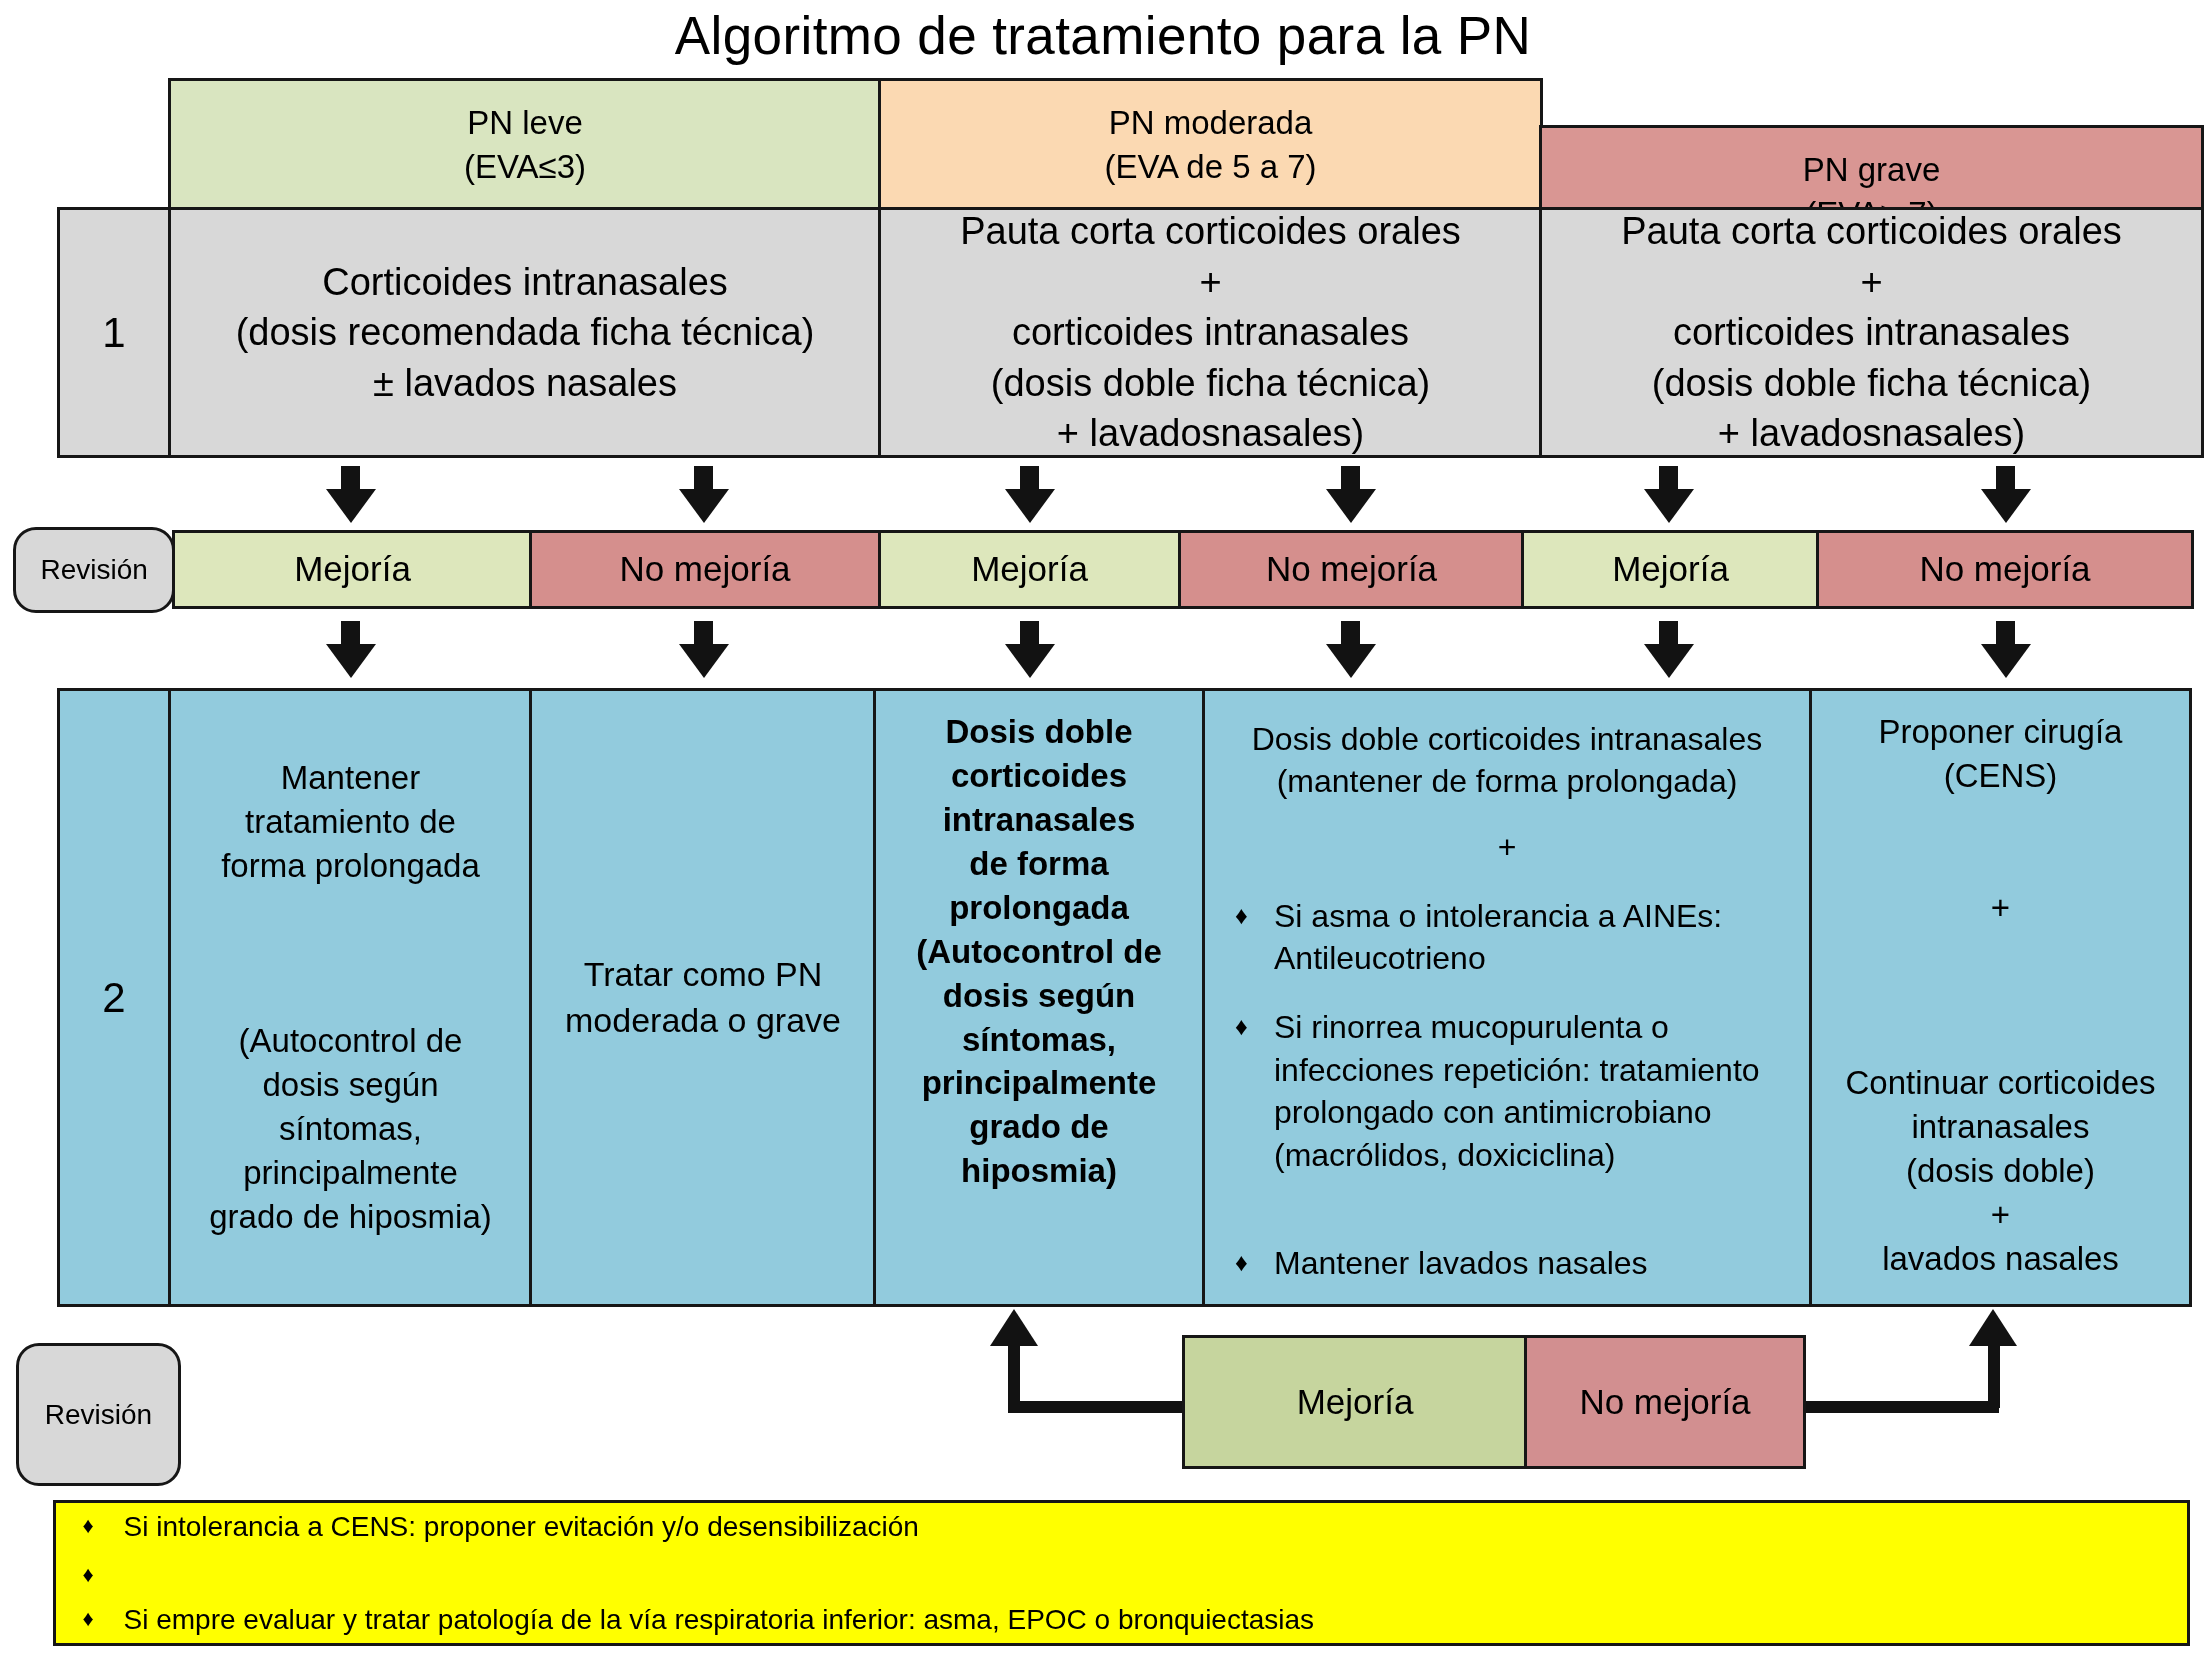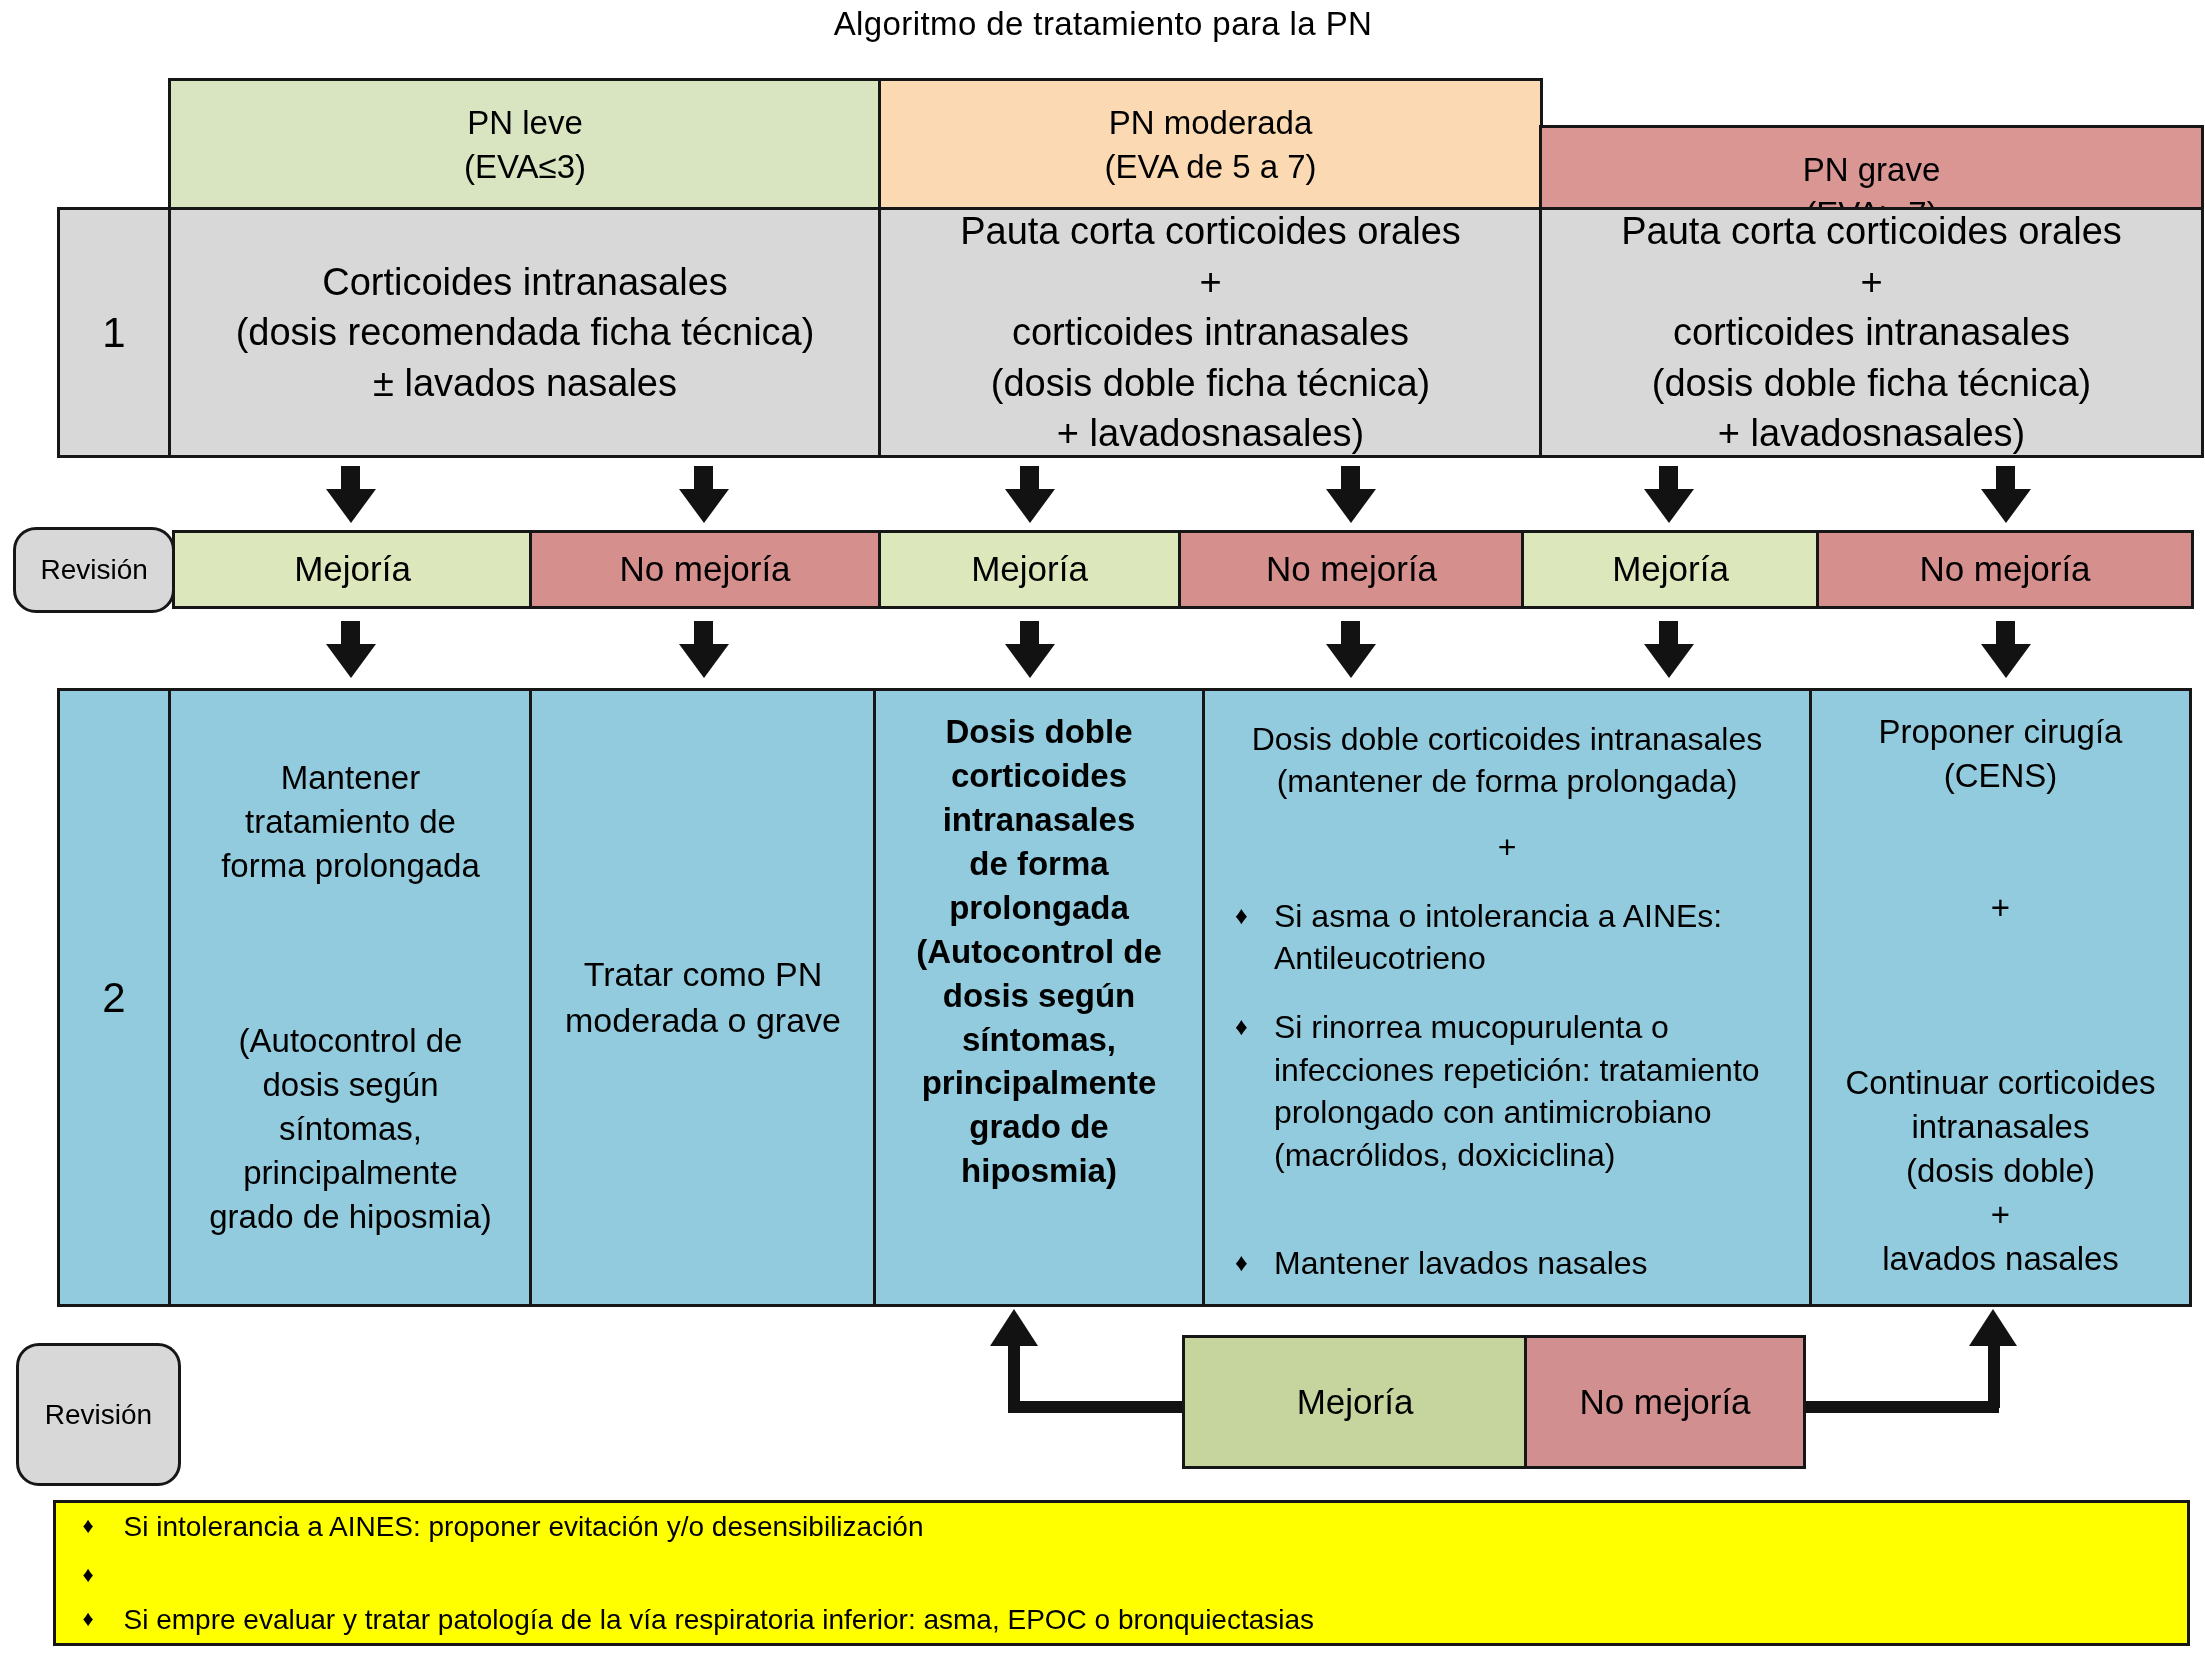--- a/index.html
+++ b/index.html
@@ -2,21 +2,21 @@
 <html style="font-size:14px"><head>
 <meta charset="utf-8">
 <style>
   html,body { margin:0; padding:0; background:#ffffff; }
   .canvas {
     position:relative; width:2206px; height:1659px; background:#ffffff;
     font-family:"Liberation Sans", sans-serif; color:#000;
   }
   .title {
     position:absolute; left:0; right:0; top:5.3px; text-align:center;
-    font-size:33px; letter-spacing:0.4px;
+    font-size:53px; letter-spacing:0.4px;
   }
   .cell {
     position:absolute; box-sizing:border-box; border:3.5px solid #161616;
     display:flex; align-items:center; justify-content:center;
     text-align:center; line-height:1.33;
   }
   .preline { white-space:pre-line; }
   .hdr-green  { background:#d9e5c0; }
   .hdr-orange { background:#fbd9b2; }
   .hdr-red    { background:#d99693;margin-top:47px; }
@@ -223,21 +223,21 @@
   <div class="hline" style="left:1803px; top:1401px; width:196px; height:12.4px;"></div>
   <div class="vline" style="left:1988px; top:1341px; width:12.4px; height:67px;"></div>
   <div class="uphead" style="left:1969px; top:1309px;"></div>
 
   <div class="cell bot-green botc" style="left:1182px; top:1335px; width:346px; height:134px;">Mejoría</div>
   <div class="cell bot-red botc" style="left:1524px; top:1335px; width:282px; height:134px;">No mejoría</div>
 
   <div class="footer-box yellow" style="left:53px; top:1500px; width:2137px; height:146px;">
     <div class="footer-row">
       <span class="diamond">♦</span>
-      <span>Si intolerancia a AINES: proponer evitación y/o desensibilización</span>
+      <span>Si intolerancia a CENS: proponer evitación y/o desensibilización</span>
     </div>
     <div class="footer-row">
       <span class="diamond">♦</span>
     </div>
     <div class="footer-row">
       <span class="diamond">♦</span>
       <span>Si empre evaluar y tratar patología de la vía respiratoria inferior: asma, EPOC o bronquiectasias</span>
     </div>
   </div>
 

